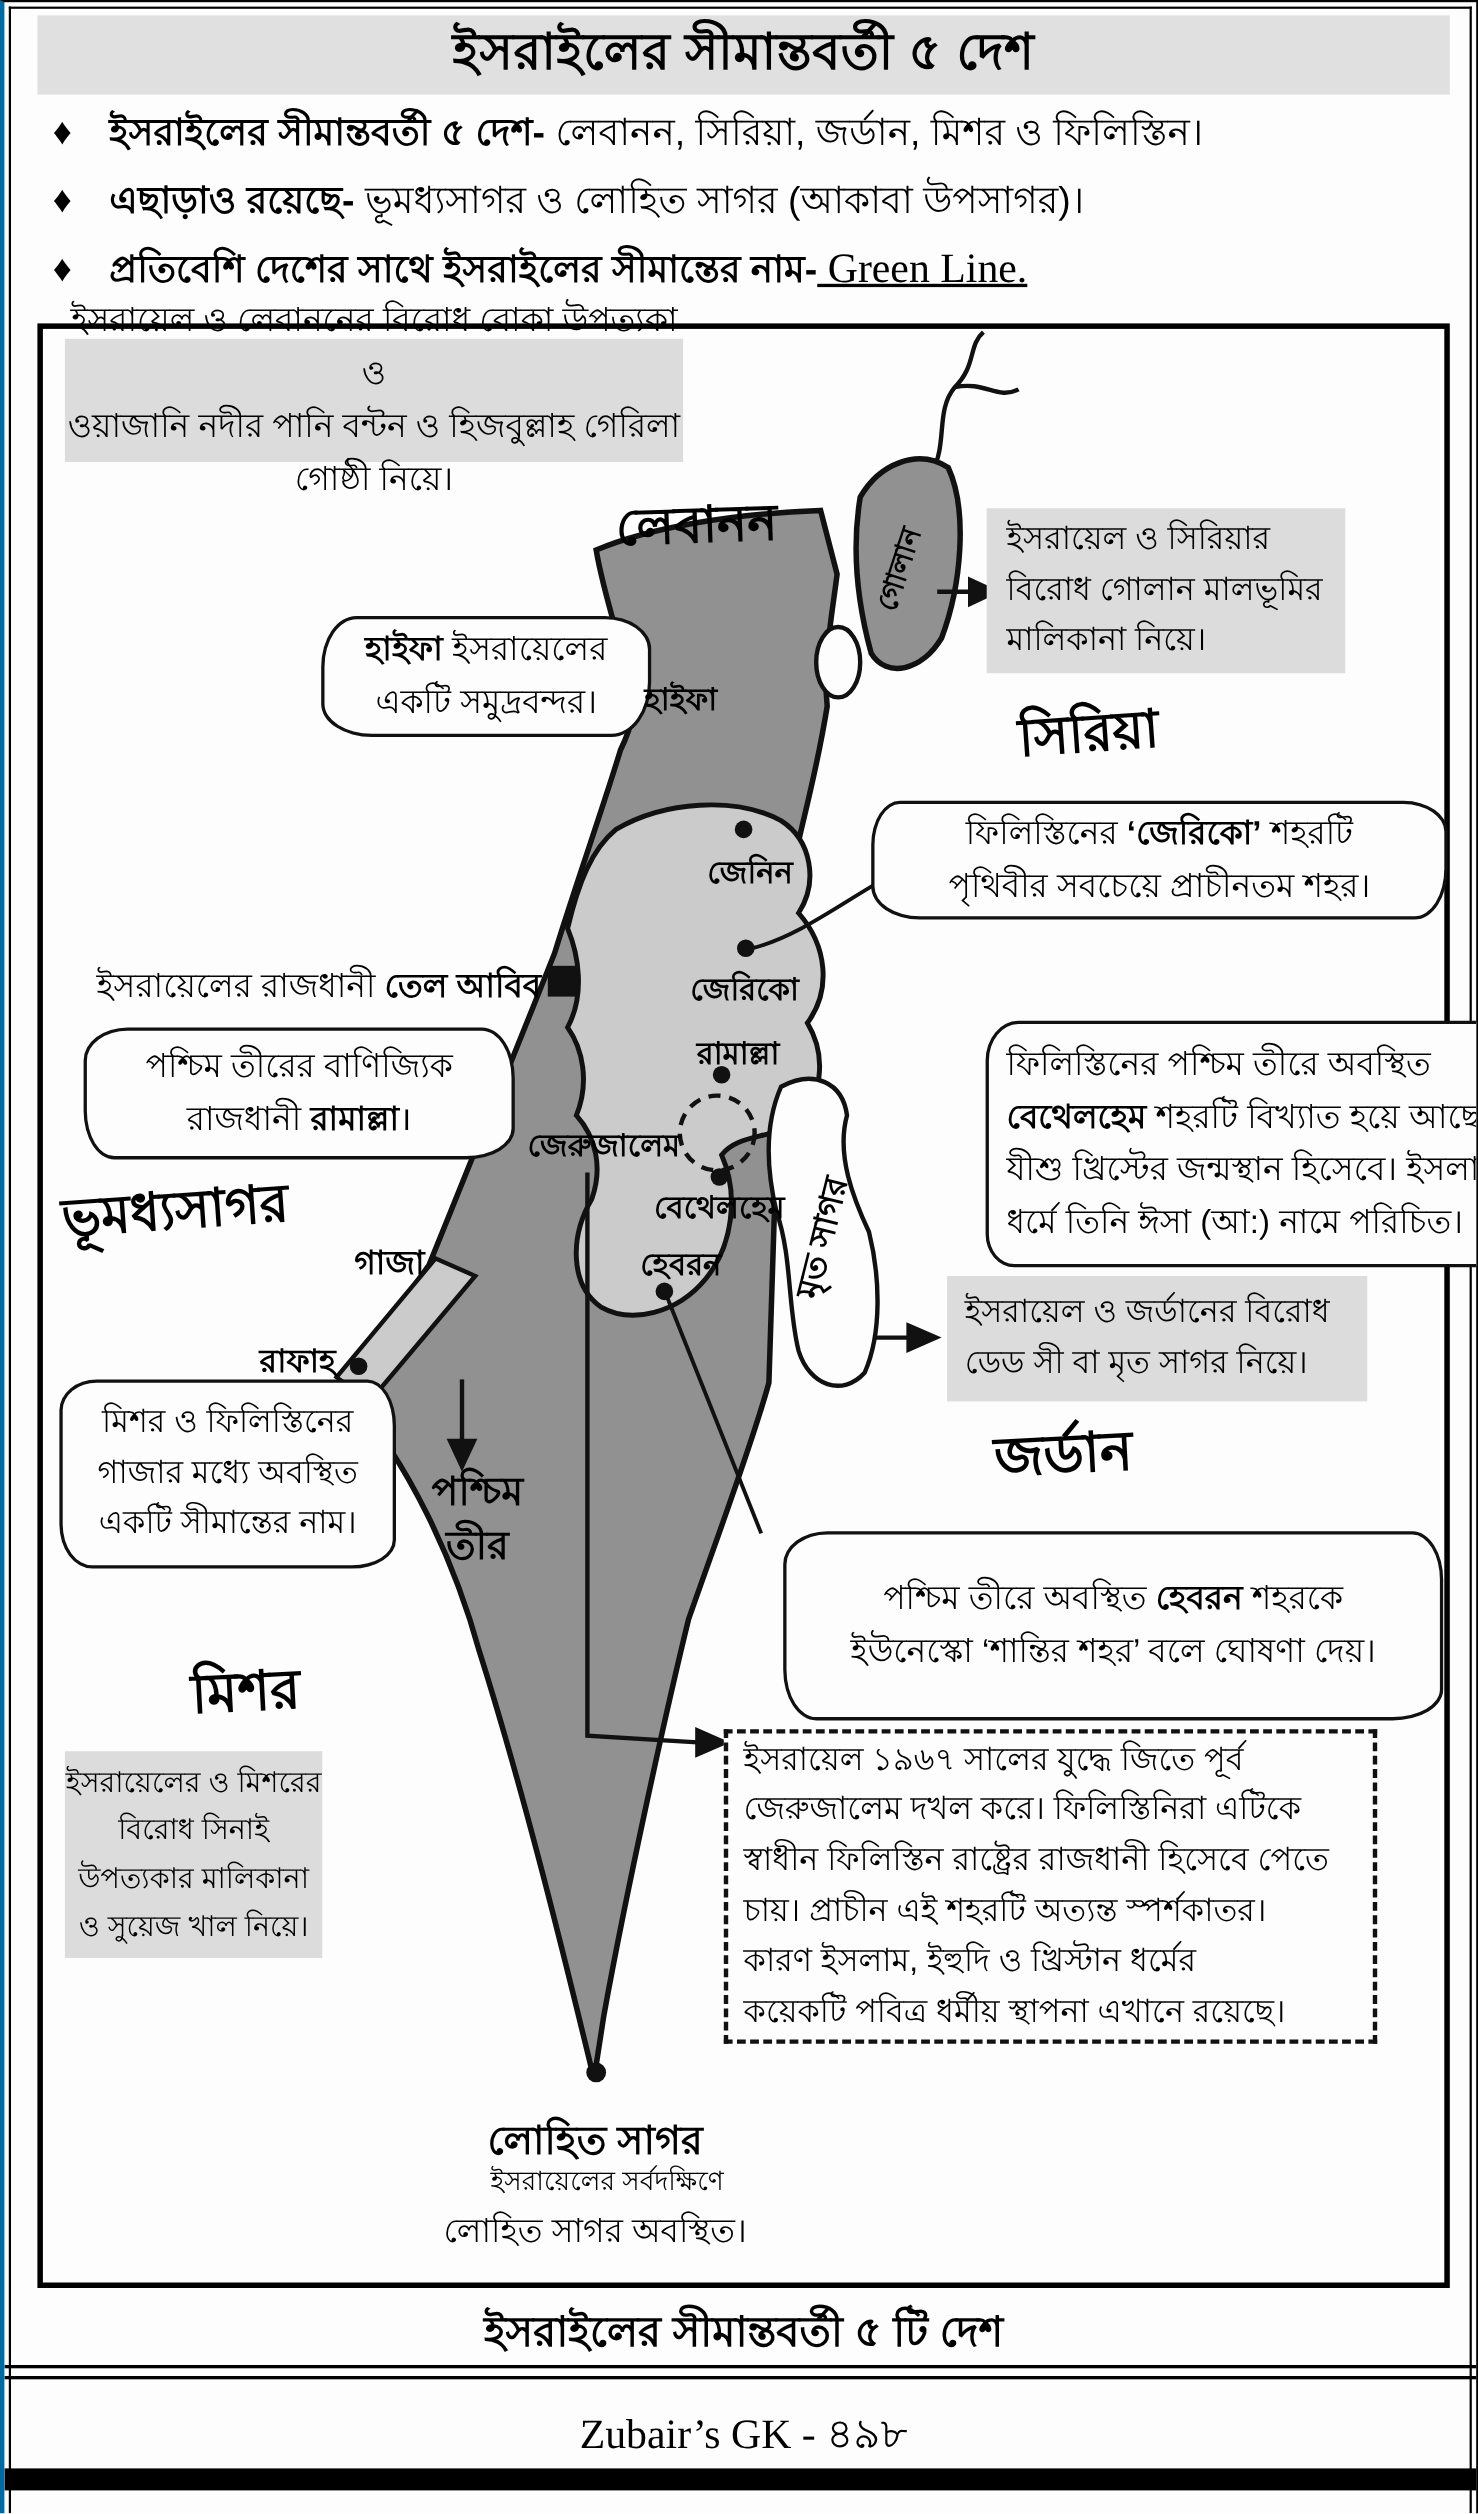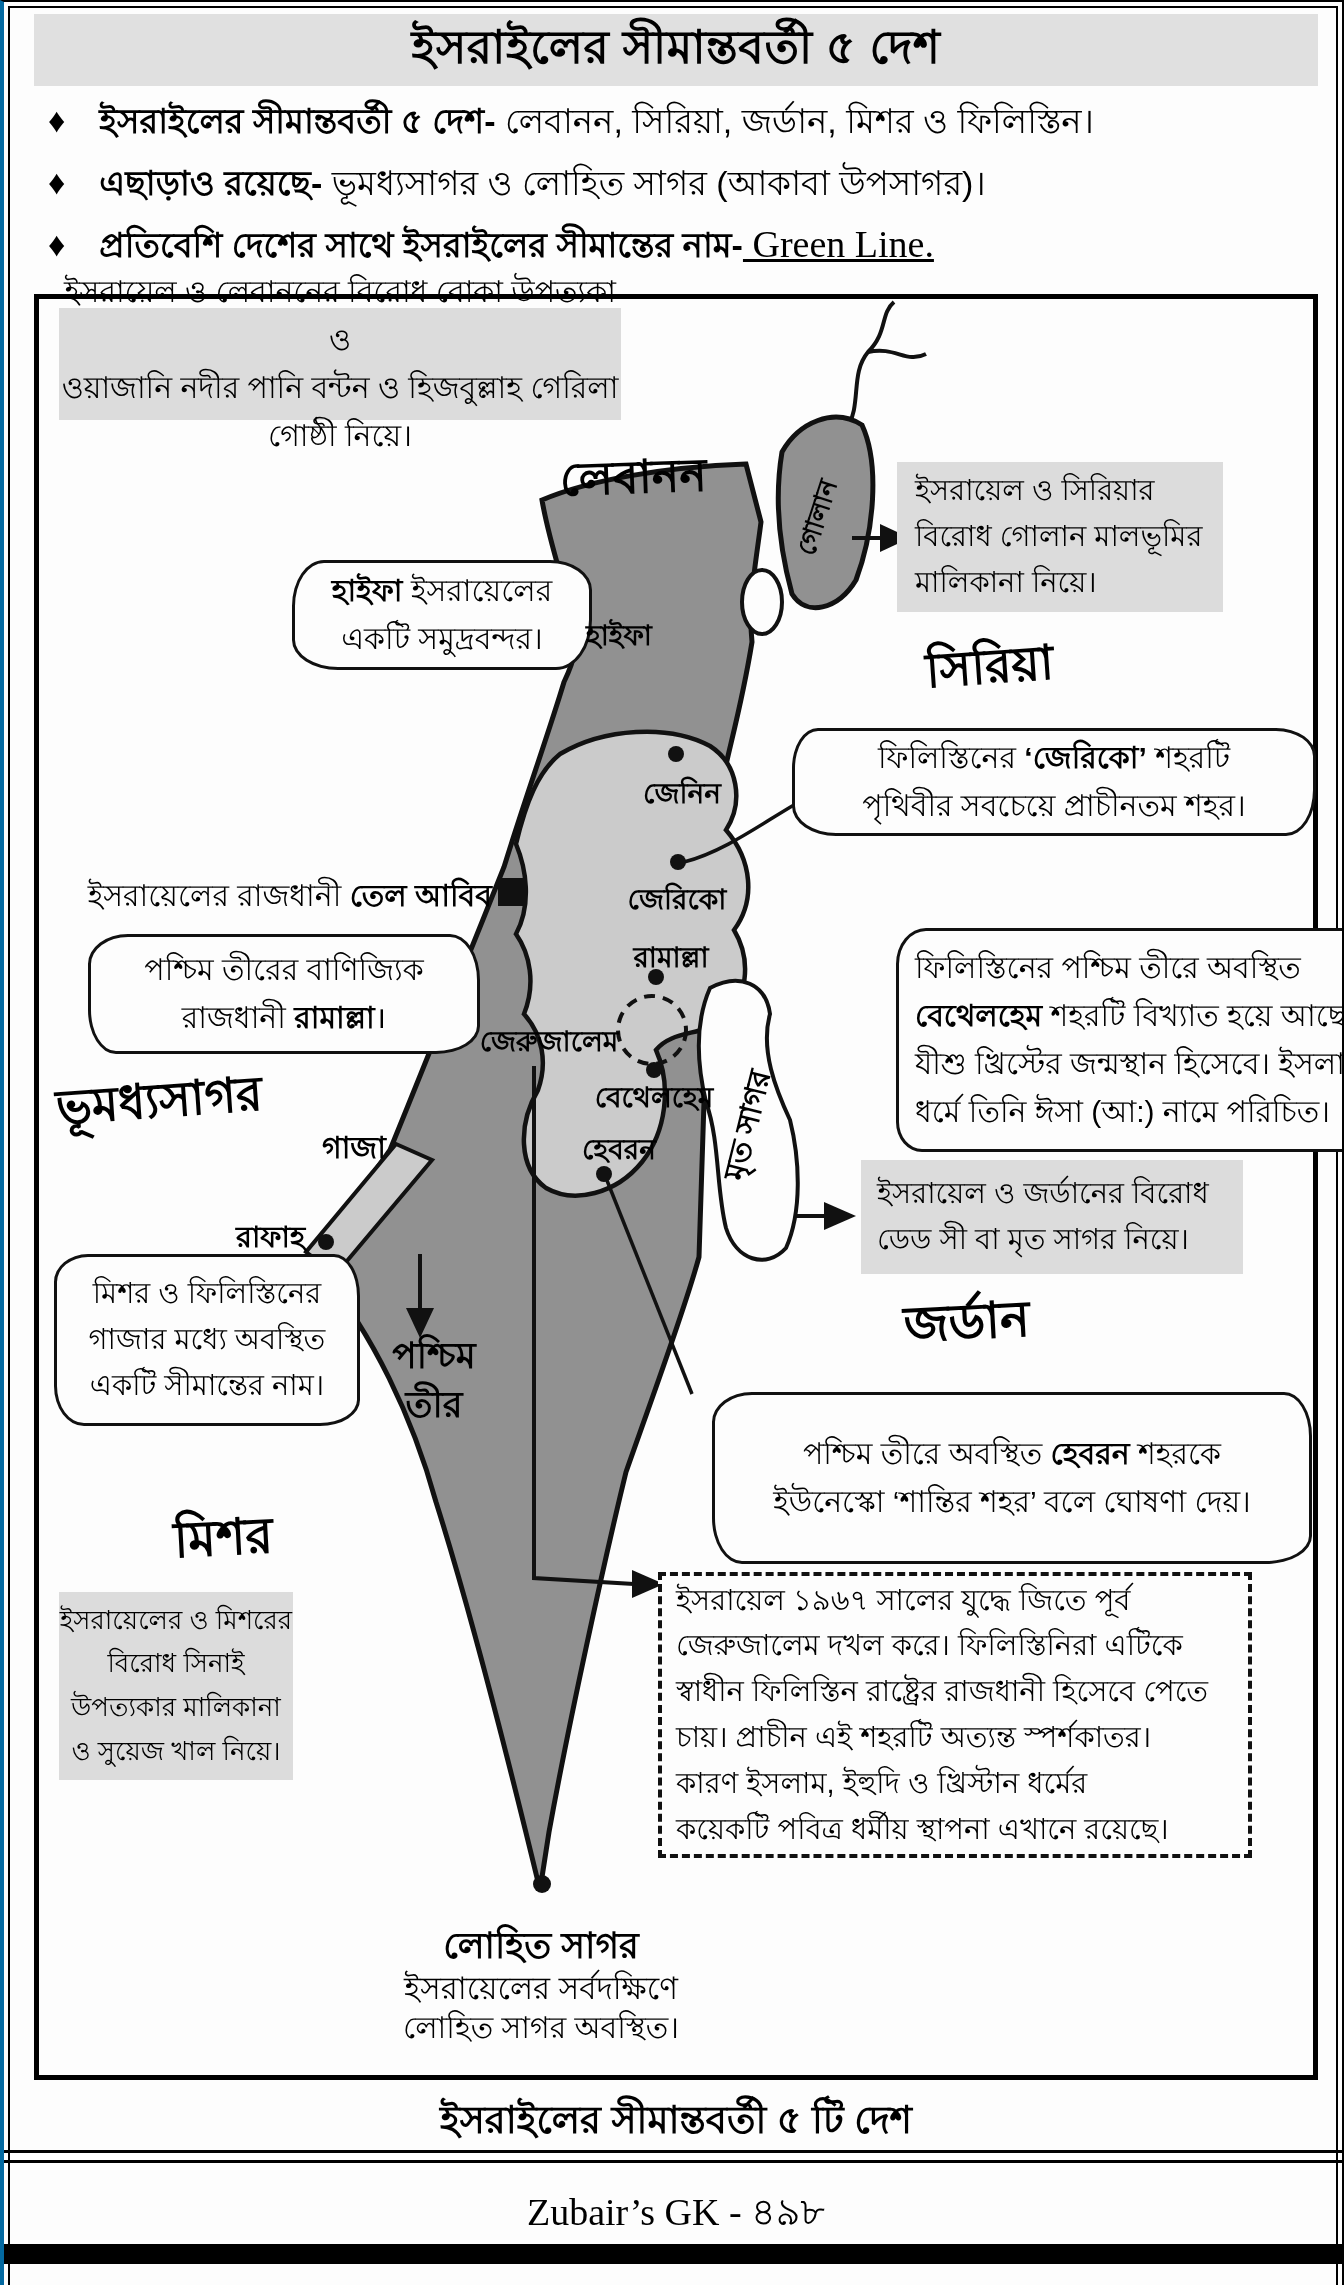--- a/index.html
+++ b/index.html
@@ -154,21 +154,21 @@
 
   <div class="abs bubble ctr" style="left:788px;top:726px;width:524px;height:108px;border-radius:26px 40px 30px 44px / 40px 28px 46px 30px;">
     <div class="t30"><span>ফিলিস্তিনের </span><span class="bold">‘জেরিকো’</span><span> শহরটি</span></div>
     <div class="t30">পৃথিবীর সবচেয়ে প্রাচীনতম শহর।</div>
   </div>
 
   <div class="abs" style="left:70px;top:870px;width:418px;text-align:right;font-size:30px;white-space:nowrap;">
     <span>ইসরায়েলের রাজধানী </span><span class="bold">তেল আবিব</span>
   </div>
 
-  <div class="abs bubble ctr" style="left:72px;top:932px;width:392px;height:120px;border-radius:40px 30px 44px 28px / 30px 46px 28px 44px;margin-left:12px;">
+  <div class="abs bubble ctr" style="left:72px;top:932px;width:392px;height:120px;border-radius:40px 30px 44px 28px / 30px 46px 28px 44px;">
     <div class="t30">পশ্চিম তীরের বাণিজ্যিক</div>
     <div class="t30"><span>রাজধানী </span><span class="bold">রামাল্লা</span><span>।</span></div>
   </div>
 
   <div class="abs bubble lft" style="left:844px;top:926px;width:498px;height:224px;padding-left:16px;border-radius:30px 40px 34px 26px / 36px 28px 40px 30px;margin-left:48px;">
     <div class="t30">ফিলিস্তিনের পশ্চিম তীরে অবস্থিত</div>
     <div class="t30"><span class="bold">বেথেলহেম</span><span> শহরটি বিখ্যাত হয়ে আছে</span></div>
     <div class="t30">যীশু খ্রিস্টের জন্মস্থান হিসেবে। ইসলাম</div>
     <div class="t30">ধর্মে তিনি ঈসা (আ:) নামে পরিচিত।</div>
   </div>
@@ -204,21 +204,21 @@
   <div class="abs lft" style="left:654px;top:1570px;width:594px;height:286px;border:4px dashed #111;padding:8px 14px;background:#fdfdfd;">
     <div class="t29">ইসরায়েল ১৯৬৭ সালের যুদ্ধে জিতে পূর্ব</div>
     <div class="t29">জেরুজালেম দখল করে। ফিলিস্তিনিরা এটিকে</div>
     <div class="t29">স্বাধীন ফিলিস্তিন রাষ্ট্রের রাজধানী হিসেবে পেতে</div>
     <div class="t29">চায়। প্রাচীন এই শহরটি অত্যন্ত স্পর্শকাতর।</div>
     <div class="t29">কারণ ইসলাম, ইহুদি ও খ্রিস্টান ধর্মের</div>
     <div class="t29">কয়েকটি পবিত্র ধর্মীয় স্থাপনা এখানে রয়েছে।</div>
   </div>
 
   <div class="abs" style="left:357px;top:1916px;width:360px;text-align:center;font-size:36px;font-weight:900;">লোহিত সাগর</div>
-  <div class="abs" style="left:357px;top:1962px;width:360px;text-align:center;font-size:31px;">ইসরায়েলের সর্বদক্ষিণে</div>
+  <div class="abs" style="left:368px;top:1962px;width:360px;text-align:center;font-size:24px;">ইসরায়েলের সর্বদক্ষিণে</div>
   <div class="abs" style="left:357px;top:2002px;width:360px;text-align:center;font-size:30px;">লোহিত সাগর অবস্থিত।</div>
 
   <div class="abs" style="left:0;top:2088px;width:1344px;text-align:center;font-size:38px;font-weight:900;">ইসরাইলের সীমান্তবর্তী ৫ টি দেশ</div>
 
   <div class="abs rule" style="top:2148px;height:3px;"></div>
   <div class="abs rule" style="top:2158px;height:3px;"></div>
   <div class="abs footer" style="top:2180px;">Zubair’s GK - ৪৯৮</div>
   <div class="abs rule" style="top:2242px;height:20px;"></div>
 </div>
 

